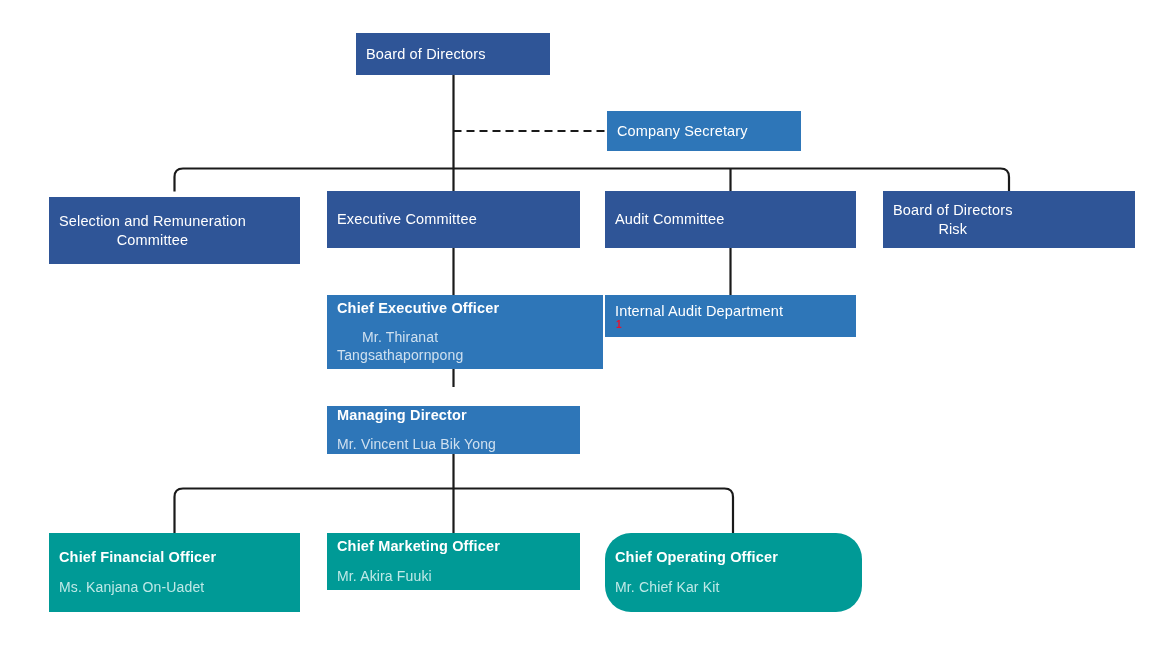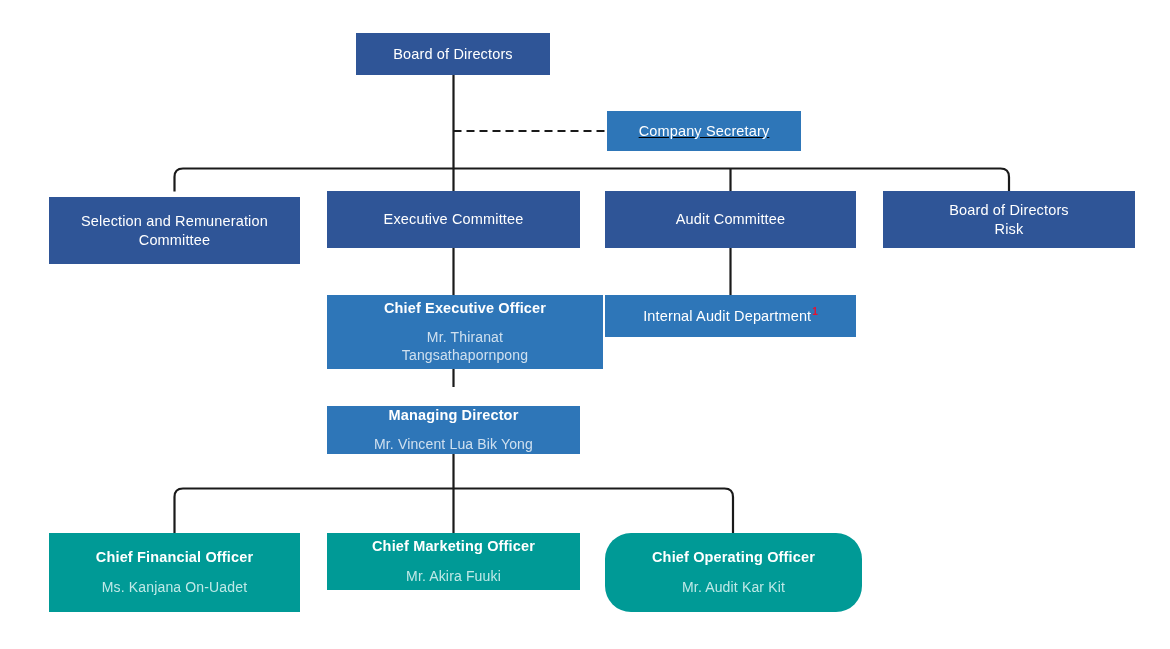--- a/index.html
+++ b/index.html
@@ -25,21 +25,21 @@
     top: 0;
     width: 1170px;
     height: 649px;
     pointer-events: none;
   }
   .node {
     position: absolute;
     box-sizing: border-box;
     display: flex;
     flex-direction: column;
-    align-items: center;
+    align-items: flex-start;
     justify-content: center;
     text-align: center;
     padding: 4px 10px;
     line-height: 1.28;
     z-index: 2;
   }
   .node .title {
     color: #ffffff;
     font-size: 14.5px;
     font-weight: bold;
@@ -83,20 +83,21 @@
     font-size: 10px;
     font-weight: bold;
     vertical-align: super;
     line-height: 1;
     margin-left: 1px;
   }
   .title-row {
     display: inline-flex;
     align-items: flex-start;
     justify-content: center;
+    flex-direction: column;
   }
 </style>
 </head>
 <body>
 
 <div id="chart-root">
 
   <svg id="connector-layer" viewBox="0 0 1170 649" width="1170" height="649" xmlns="http://www.w3.org/2000/svg">
     <g fill="none" stroke="#1a1a1a" stroke-width="2.2" stroke-linecap="butt">
 
@@ -128,21 +129,21 @@
                L 724.5 488.5
                Q 733 488.5 733 497
                L 733 533"></path>
     </g>
   </svg>
 
   <div class="node navy" style="left:356px; top:33px; width:194px; height:42px;">
     <span class="title">Board of Directors</span>
   </div>
 
-  <div class="node blue" style="left:607px; top:111px; width:194px; height:40px;text-decoration:underline;">
+  <div class="node blue" style="left:607px; top:111px; width:194px; height:40px;">
     <span class="title">Company Secretary</span>
   </div>
 
   <div class="node navy" style="left:49px; top:197px; width:251px; height:67px;">
     <span class="title">Selection and Remuneration
 Committee</span>
   </div>
 
   <div class="node navy" style="left:327px; top:191px; width:253px; height:57px;">
     <span class="title">Executive Committee</span>
@@ -180,16 +181,16 @@
     <span class="person">Ms. Kanjana On-Uadet</span>
   </div>
 
   <div class="node teal" style="left:327px; top:533px; width:253px; height:57px;">
     <span class="title">Chief Marketing Officer</span>
     <span class="person">Mr. Akira Fuuki</span>
   </div>
 
   <div class="node teal" style="left:605px; top:533px; width:257px; height:79px;border-radius:26px;">
     <span class="title">Chief Operating Officer</span>
-    <span class="person">Mr. Audit Kar Kit</span>
+    <span class="person">Mr. Chief Kar Kit</span>
   </div>
 
 </div>
 
 </body></html>

